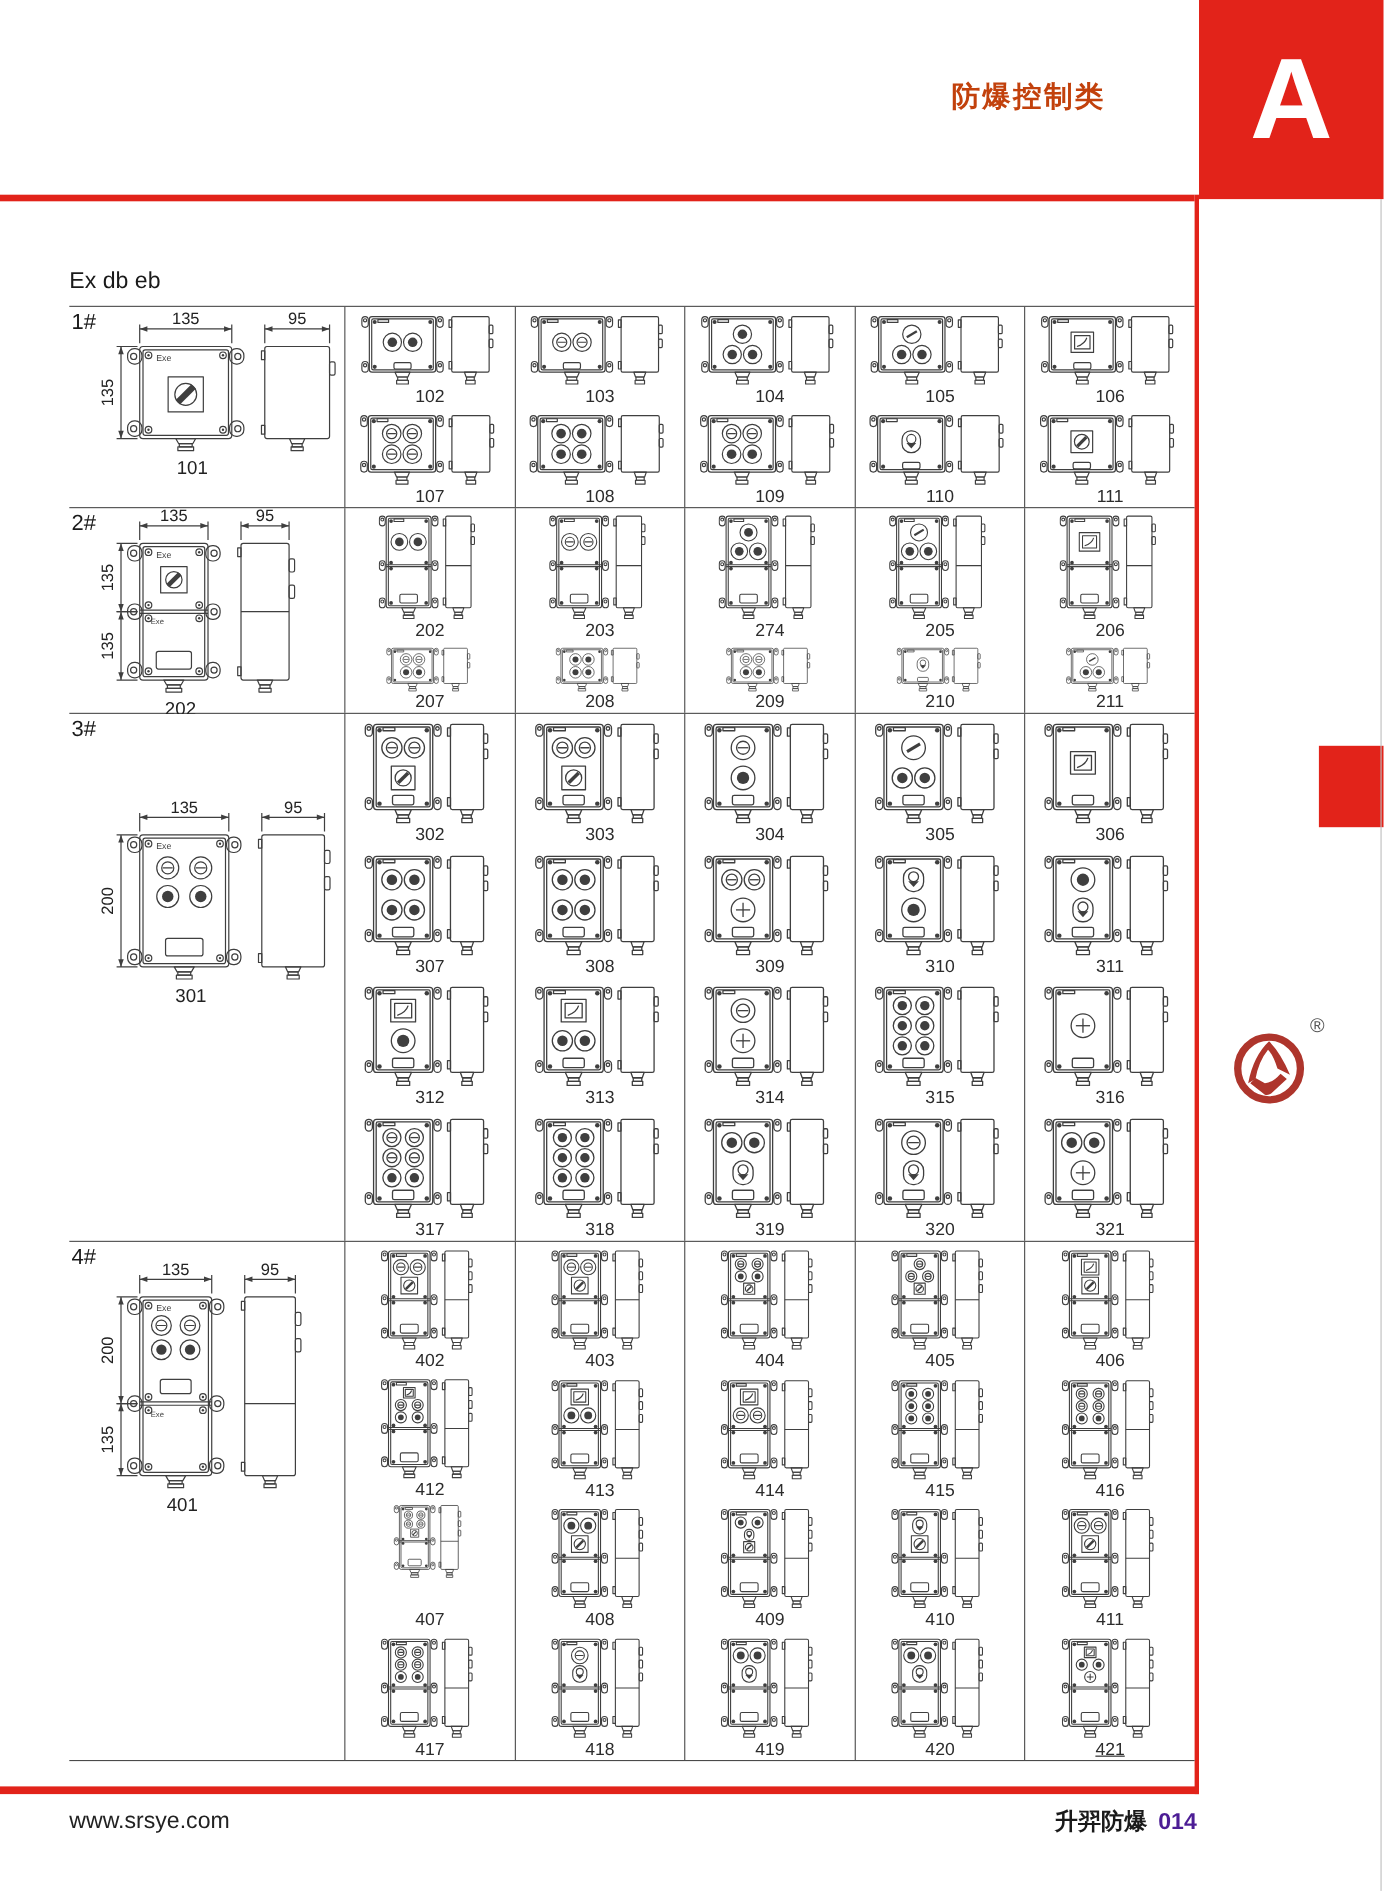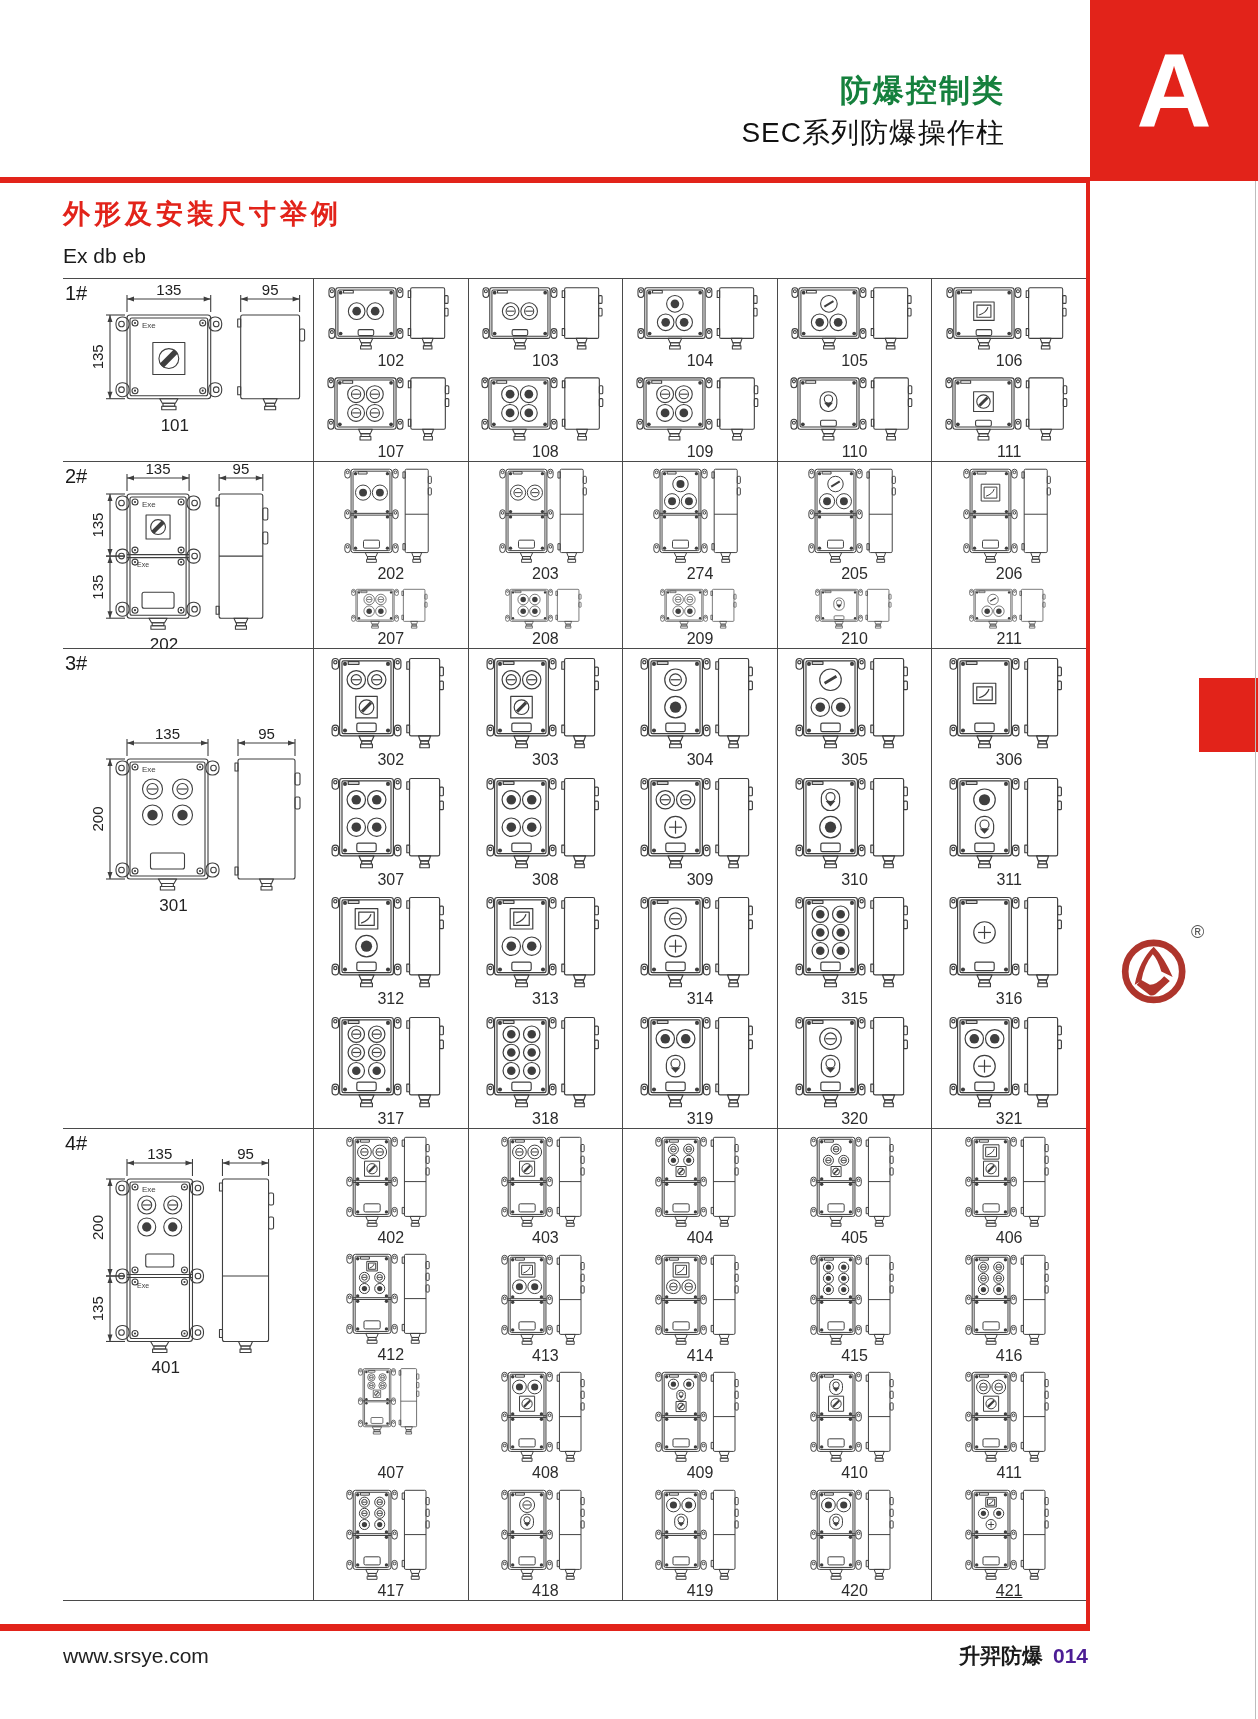--- a/index.html
+++ b/index.html
@@ -1,19 +1,19 @@
 <!DOCTYPE html>
 <html><head>
 <meta charset="utf-8">
 <style>
   html,body{margin:0;padding:0;background:#fff;}
   .page{position:relative;width:1258px;height:1719px;background:#ffffff;overflow:hidden;
         font-family:"Liberation Sans",sans-serif;color:#1c1c1c;}
   
-  .hdr-cat{position:absolute;top:70px;right:253px;font-size:31px;font-weight:bold;color:#15803d;letter-spacing:2px;}
+  .hdr-cat{position:absolute;top:70px;right:253px;font-size:26px;font-weight:bold;color:#c2410c;letter-spacing:2px;}
   .hdr-series{position:absolute;top:114px;right:253px;font-size:28px;color:#111;letter-spacing:1px;}
   .tab-a{position:absolute;left:1090px;top:0;width:168px;height:181px;background:#e2231a;color:#fff;
          display:flex;align-items:center;justify-content:center;font-size:104px;font-weight:bold;}
   .line-top{position:absolute;left:0;top:177px;width:1086px;height:6px;background:#e2231a;}
   .vline{position:absolute;left:1086px;top:177px;width:4px;height:1454px;background:#e2231a;}
   .line-bottom{position:absolute;left:0;top:1624px;width:1090px;height:7px;background:#e2231a;}
   .red-square{position:absolute;left:1199px;top:678px;width:59px;height:74px;background:#e2231a;}
   .edge-line{position:absolute;left:1255px;top:181px;width:1px;height:1538px;background:#bdbdbd;}
   
   .sec-title{position:absolute;left:63px;top:196px;font-size:27px;font-weight:bold;color:#e2231a;letter-spacing:4px;}
@@ -37,30 +37,28 @@
   .footer-left{position:absolute;left:63px;top:1644px;font-size:21px;color:#222;}
   .footer-right{position:absolute;right:170px;top:1642px;font-size:21px;font-weight:bold;color:#1a1a1a;}
   .footer-right .pageno{color:#4c1d95;margin-left:10px;}
 </style>
 </head>
 <body>
 
 <div class="page">
 
   <div class="hdr-cat">防爆控制类</div>
-  <div class="hdr-series">SEC系列防爆操作柱</div>
   <div class="tab-a">A</div>
 
   <div class="line-top"></div>
   <div class="vline"></div>
   <div class="line-bottom"></div>
   <div class="red-square"></div>
   <div class="edge-line"></div>
 
-  <div class="sec-title">外形及安装尺寸举例</div>
   <div class="ex-label">Ex db eb</div>
 
   <div class="table" id="table">
       <div class="section" style="height: 183px;">
         <div class="leftcol">
           <div class="slabel">1#</div>
           <svg viewBox="0 0 250 183" width="250" height="183">
             <line x1="64" y1="20" x2="147.7" y2="20" class="st"></line>
             <path d="M 64 20 L 71 17.5 L 71 22.5 Z" fill="#3f3f3f"></path>
             <path d="M 147.7 20 L 140.7 17.5 L 140.7 22.5 Z" fill="#3f3f3f"></path>

